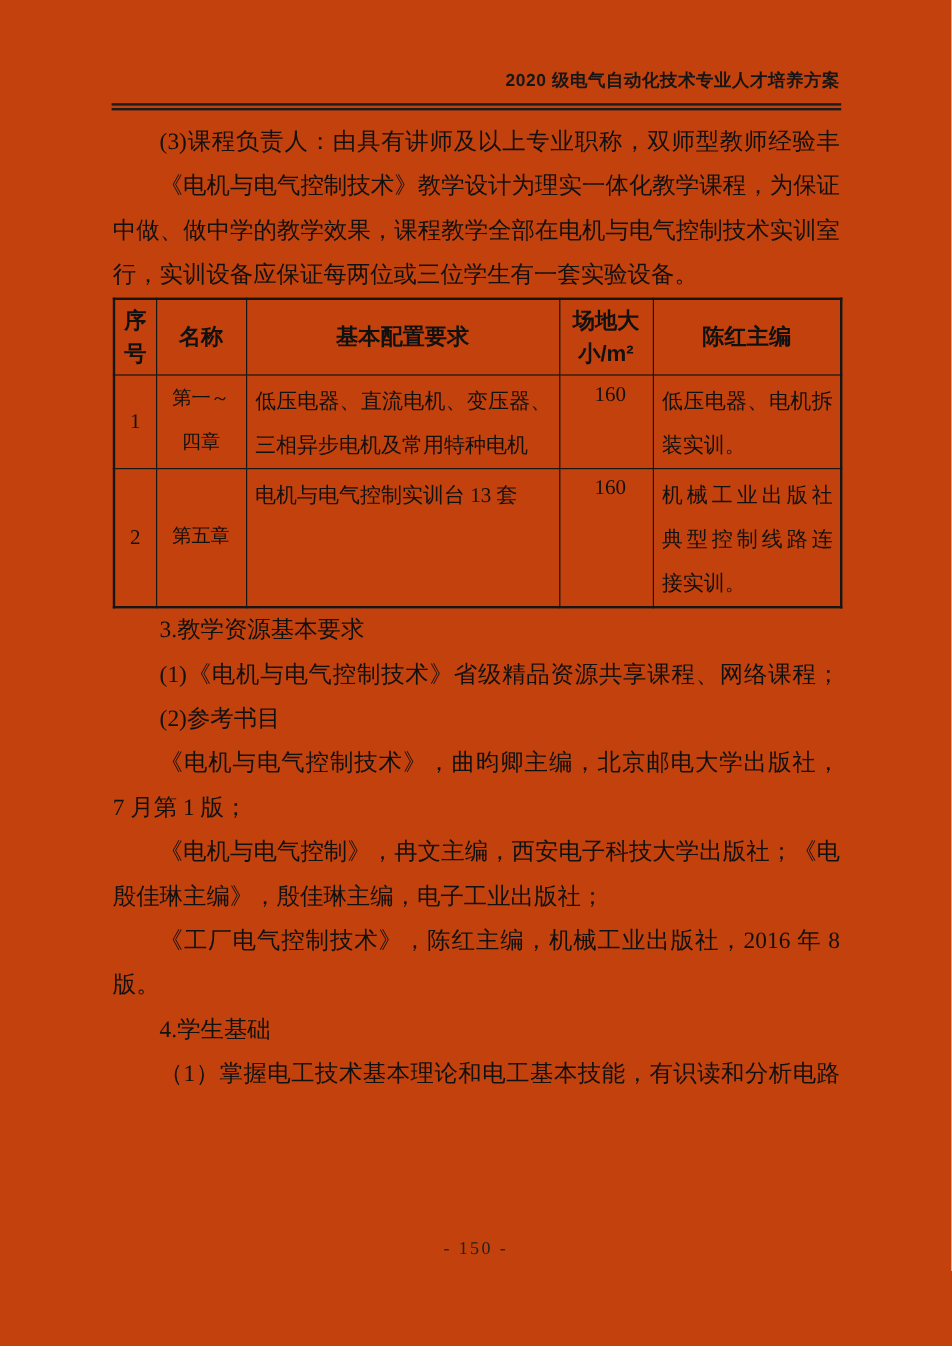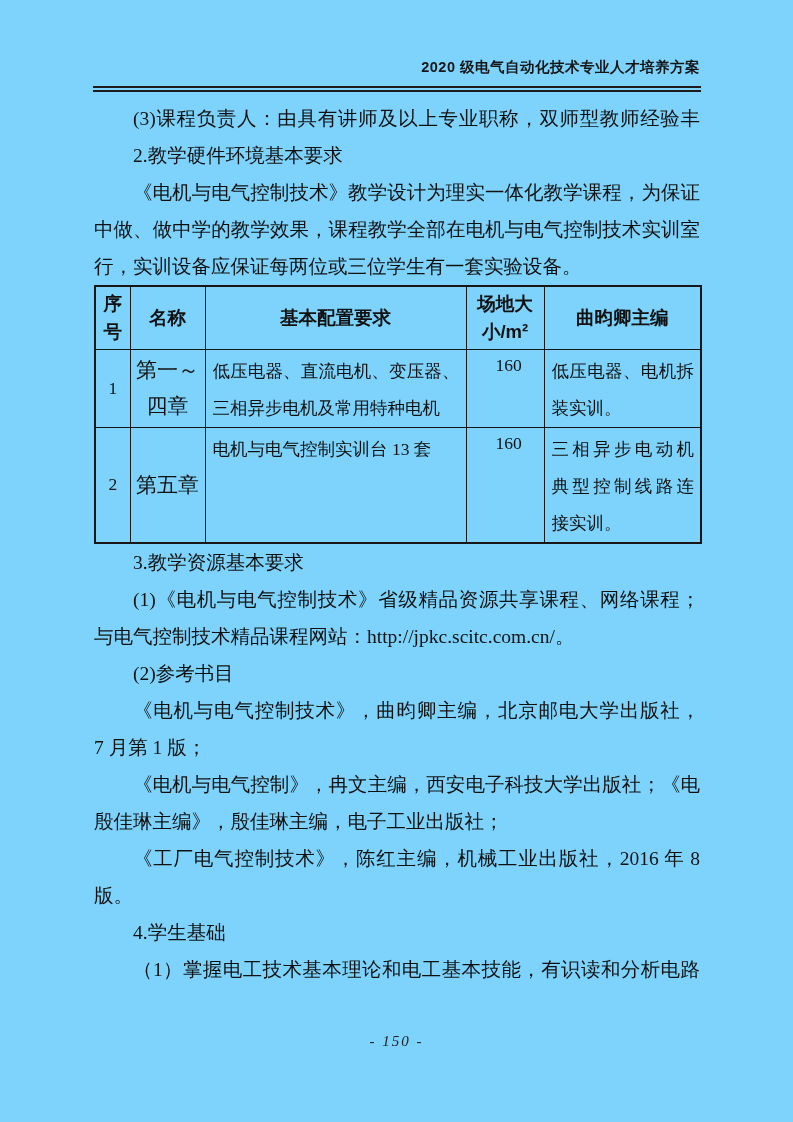--- a/index.html
+++ b/index.html
@@ -1,21 +1,21 @@
 <!DOCTYPE html>
 <html><head>
 <meta charset="utf-8">
 <style>
   * { margin: 0; padding: 0; box-sizing: border-box; }
   html, body { background: #ffffff; }
   .page {
     position: relative;
     width: 793px;
     height: 1122px;
-    background: #7dd3fc;
+    background: #c2410c;
     color: #111111;
     font-family: "Liberation Serif", "DejaVu Serif", serif;
     overflow: hidden;
   }
   
   .hdr-title {
     position: absolute;
     top: 58px;
     right: 93px;
     font-family: "Liberation Sans", "DejaVu Sans", sans-serif;
@@ -74,21 +74,21 @@
     height: 63px;
   }
   .eq-table .r1 { height: 75px; }
   .eq-table .r2 { height: 108px; }
   td.c-seq {
     text-align: center;
     font-size: 17.5px;
   }
   td.c-name {
     text-align: center;
-    font-size: 21px;
+    font-size: 16px;
     line-height: 36px;
     white-space: pre-line;
   }
   td.c-config, td.c-func { vertical-align: top; padding: 3px 6px 0 7px; }
   td.c-area {
     vertical-align: top;
     text-align: center;
     font-size: 17.5px;
     padding: 5px 0 0 7px;
   }
@@ -104,40 +104,36 @@
   
   .pg-num {
     position: absolute;
     top: 1033px;
     left: 0;
     width: 100%;
     text-align: center;
     font-size: 15px;
     color: #222;
     letter-spacing: 2px;
-    font-style: italic;
   }
 </style>
 </head>
 <body>
 
 <div class="page">
 
   <div class="hdr-title">2020 级电气自动化技术专业人才培养方案</div>
   <div class="hdr-rule"></div>
 
   <div class="body-col">
 
     <div>
       <div class="ln ind full">(3)课程负责人：由具有讲师及以上专业职称，双师型教师经验丰富</div>
     </div>
 
-    <div>
-      <div class="ln ind">2.教学硬件环境基本要求</div>
-    </div>
 
     <div>
       <div class="ln ind full">《电机与电气控制技术》教学设计为理实一体化教学课程，为保证学</div>
       <div class="ln full">中做、做中学的教学效果，课程教学全部在电机与电气控制技术实训室进</div>
       <div class="ln">行，实训设备应保证每两位或三位学生有一套实验设备。</div>
     </div>
 
     <table class="eq-table">
       <colgroup>
         <col style="width:35px">
@@ -147,21 +143,21 @@
           <col style="width:157px">
       </colgroup>
       <thead>
         <tr>
           <th>序
 号</th>
           <th>名称</th>
           <th>基本配置要求</th>
           <th>场地大
 小/m²</th>
-          <th>曲昀卿主编</th>
+          <th>陈红主编</th>
         </tr>
       </thead>
       <tbody>
         <tr class="r1">
           <td class="c-seq">1</td>
           <td class="c-name">第一～
 四章</td>
           <td class="c-config">
             <div class="cln full">低压电器、直流电机、变压器、</div>
             <div class="cln">三相异步电机及常用特种电机</div>
@@ -173,35 +169,34 @@
           </td>
         </tr>
         <tr class="r2">
           <td class="c-seq">2</td>
           <td class="c-name">第五章</td>
           <td class="c-config">
             <div class="cln">电机与电气控制实训台 13 套</div>
           </td>
           <td class="c-area">160</td>
           <td class="c-func">
-            <div class="cln full">三相异步电动机</div>
+            <div class="cln full">机械工业出版社</div>
             <div class="cln full">典型控制线路连</div>
             <div class="cln">接实训。</div>
           </td>
         </tr>
       </tbody>
     </table>
 
     <div>
       <div class="ln ind">3.教学资源基本要求</div>
     </div>
 
     <div>
       <div class="ln ind full">(1)《电机与电气控制技术》省级精品资源共享课程、网络课程；电机</div>
-      <div class="ln">与电气控制技术精品课程网站：http://jpkc.scitc.com.cn/。</div>
     </div>
 
     <div>
       <div class="ln ind">(2)参考书目</div>
     </div>
 
     <div>
       <div class="ln ind full">《电机与电气控制技术》，曲昀卿主编，北京邮电大学出版社，2016 年</div>
       <div class="ln">7 月第 1 版；</div>
     </div>

